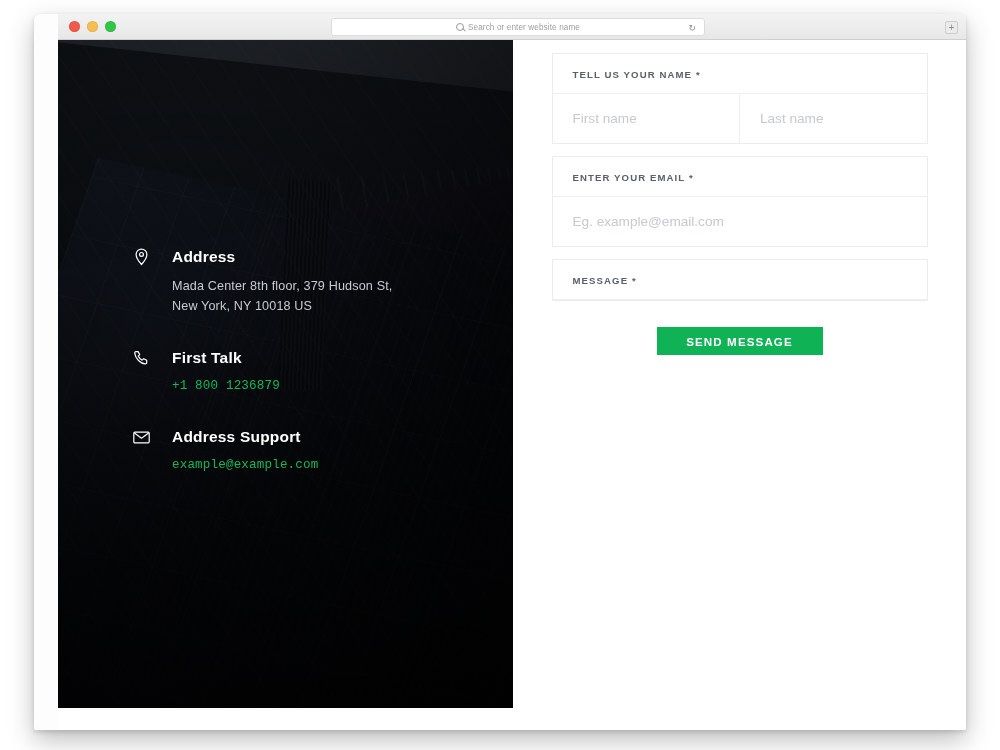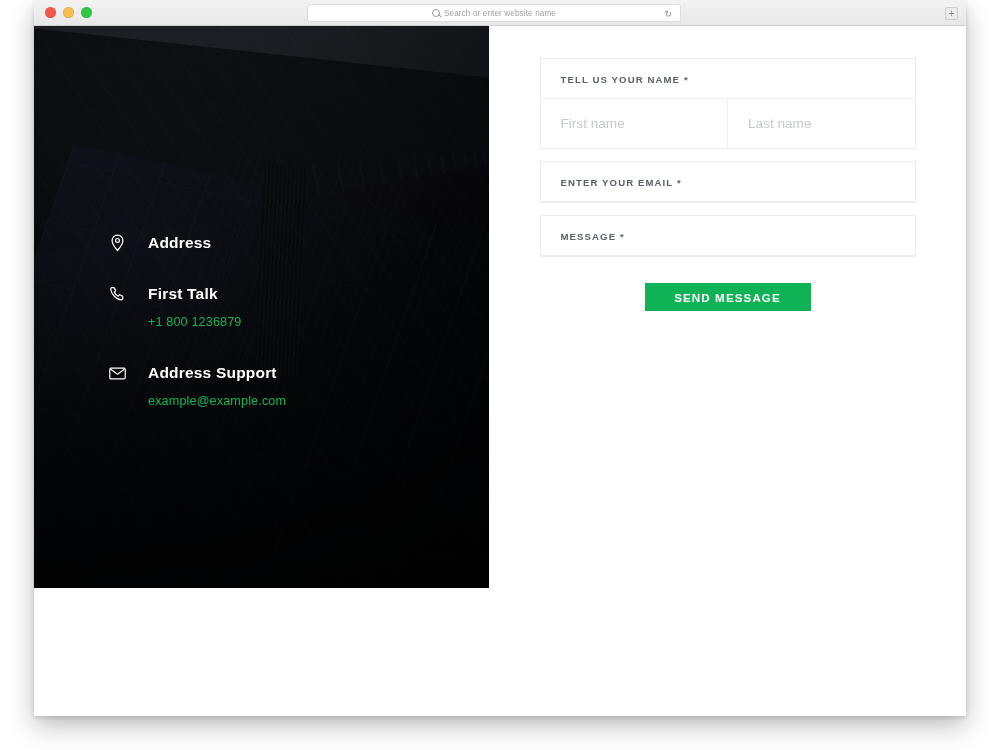--- a/index.html
+++ b/index.html
@@ -9,27 +9,28 @@
     height: 750px;
     overflow: hidden;
     background: #ffffff;
     font-family: "Liberation Sans", sans-serif;
   }
 
   
   .browser-window {
     position: absolute;
     left: 34px;
-    top: 0;
+    top: 14px;
     width: 932px;
     height: 716px;
     background: #fdfdfd;
     border-radius: 6px 6px 2px 2px;
     box-shadow: 0 10px 26px rgba(0,0,0,0.26), 0 2px 5px rgba(0,0,0,0.14);
     overflow: hidden;
+    padding-left: 24px;
   }
 
   
   .titlebar {
     position: relative;
     height: 26px;
     background: linear-gradient(to bottom, #f3f3f3 0%, #e7e7e7 100%);
     border-bottom: 1px solid #cfcfcf;
     display: flex;
     align-items: center;
@@ -115,21 +116,21 @@
     position: relative;
     height: 690px;
     background: #ffffff;
     display: flex;
   }
 
   
   .image-panel {
     position: relative;
     width: 455px;
-    height: 562px;
+    height: 668px;
     overflow: hidden;
     background: #701a75;
   }
   .photo {
     position: absolute;
     inset: 0;
     background:
       linear-gradient(160deg, rgba(44,52,62,0.95) 0%, rgba(22,27,34,0.9) 28%, rgba(8,11,15,1) 62%, #05070a 100%);
   }
   
@@ -249,39 +250,40 @@
   }
   .contact-link {
     margin-left: 40px;
     margin-top: 10px;
     display: inline-block;
     color: #13b75a;
     font-size: 12.6px;
     line-height: 18px;
     letter-spacing: .15px;
     text-decoration: none;
+    font-family: Liberation Mono, monospace;
   }
 
   
   .form-panel {
     flex: 1;
     background: #ffffff;
     position: relative;
   }
   .form-title {
     text-align: center;
     color: #343a40;
     font-size: 27px;
     font-weight: normal;
     letter-spacing: .3px;
     margin-top: 56px;
   }
   .form-body {
     width: 376px;
-    margin: 32px auto 0 auto;
+    margin: 13px auto 0 auto;
   }
   .field-group {
     border: 1px solid #ececec;
     margin-bottom: 12px;
     background: #fff;
   }
   .field-label {
     padding: 15px 20px 13px 20px;
     font-size: 9.6px;
     font-weight: bold;
@@ -397,20 +399,24 @@
         <div class="contact-block">
           <div class="contact-head">
             <span class="contact-icon">
               <svg width="15" height="18" viewBox="0 0 15 18" fill="none" stroke="currentColor" stroke-width="1.2">
                 <path d="M7.5 1.1C4.5 1.1 2.1 3.5 2.1 6.5c0 3.9 5.4 10 5.4 10s5.4-6.1 5.4-10c0-3-2.4-5.4-5.4-5.4z"></path>
                 <circle cx="7.5" cy="6.4" r="1.9"></circle>
               </svg>
             </span>
             <span class="contact-title">Address</span>
           </div>
+          <div class="contact-text">
+            <span>Mada Center 8th floor, 379 Hudson St,</span><br>
+            <span>New York, NY 10018 US</span>
+          </div>
         </div>
 
         <div class="contact-block">
           <div class="contact-head">
             <span class="contact-icon">
               <svg width="16" height="16" viewBox="0 0 16 16" fill="none" stroke="currentColor" stroke-width="1.2" stroke-linejoin="round">
                 <path d="M5.1 1.6 L6.7 4.6 L5.2 6.1 c0.9 2 2.1 3.2 4 4.1 l1.5 -1.5 l3 1.6 l0 2.4 c0 0.8 -0.7 1.3 -1.5 1.2 C7.6 13.8 2.4 8.6 1.7 3.1 C1.6 2.3 2.1 1.6 2.9 1.6 z"></path>
               </svg>
             </span>
             <span class="contact-title">First Talk</span>
@@ -445,20 +451,21 @@
               <input class="text-input" type="text" placeholder="First name" style="">
             </div>
             <div class="field-half">
               <input class="text-input" type="text" placeholder="Last name" style="">
             </div>
           </div>
         </div>
 
         <div class="field-group">
           <div class="field-label">ENTER YOUR EMAIL *</div>
+          <input class="text-input" type="email" placeholder="Eg. example@email.com" style="">
         </div>
 
 
         <div class="field-group">
           <div class="field-label">MESSAGE *</div>
         </div>
 
         <div class="submit-row">
           <button class="submit-button">SEND MESSAGE</button>
         </div>

